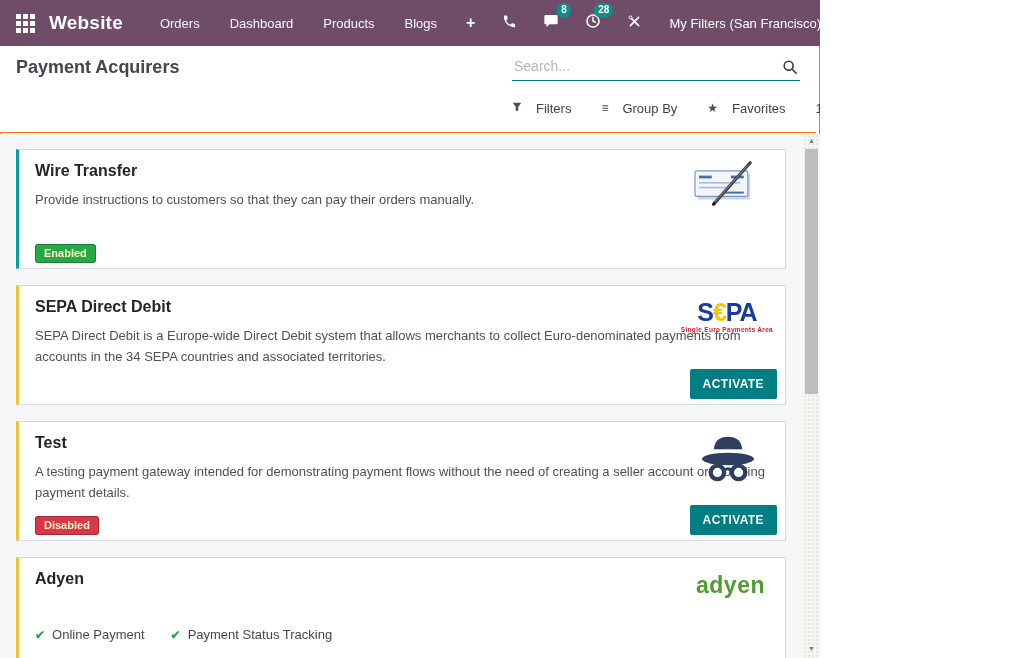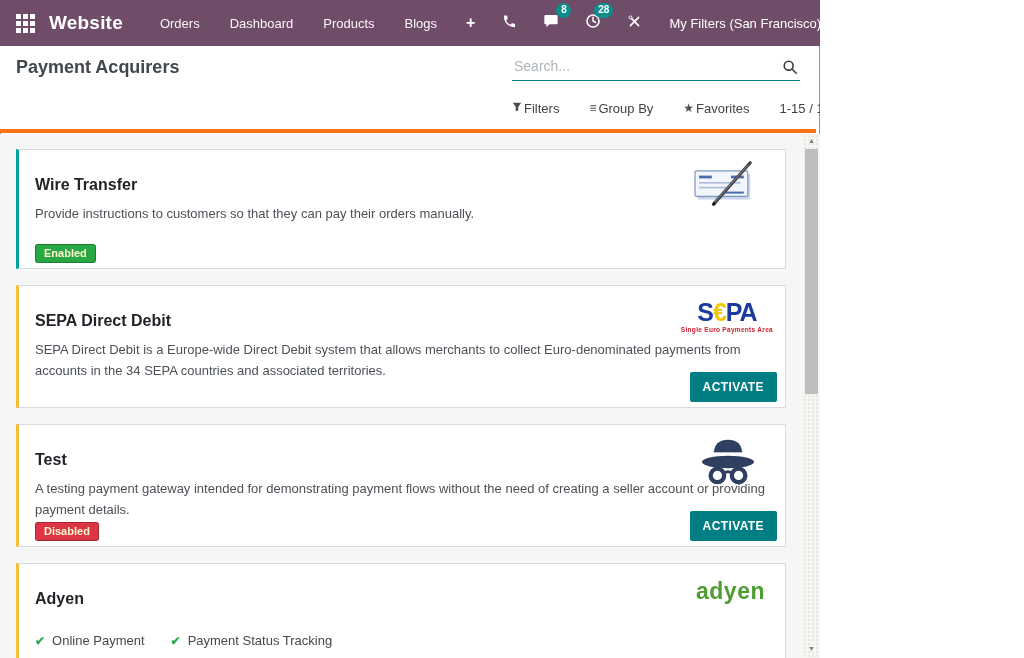--- a/index.html
+++ b/index.html
@@ -27,39 +27,39 @@
   .nav-plus{font-size:16px;font-weight:700;padding:10px 14px;cursor:pointer;}
   .nav-right{margin-left:auto;display:flex;align-items:center;}
   .icon-btn{position:relative;padding:8px 13px;cursor:pointer;display:flex;align-items:center;}
   .mini-badge{position:absolute;top:-2px;right:1px;background:var(--badge-teal);color:#fff;font-size:10px;font-weight:700;line-height:14px;height:15px;min-width:15px;text-align:center;border-radius:8px;padding:0 4px;}
   .company{font-size:13px;padding:0 16px 0 14px;cursor:pointer;white-space:nowrap;}
   .user-zone{display:flex;align-items:center;cursor:pointer;padding-right:2px;}
   .avatar{width:29px;height:29px;border-radius:50%;overflow:hidden;flex:0 0 auto;}
   .user-name{font-size:13px;margin-left:9px;white-space:nowrap;}
 
   
-  .control-panel{position:absolute;top:46px;left:0;right:4px;height:87px;background:#fff;border-bottom:4px solid #f97316;}
+  .control-panel{position:absolute;top:46px;left:0;right:4px;height:87px;background:#fff;border-bottom:1px solid #f97316;}
   .page-title{position:absolute;left:16px;top:11px;font-size:18px;color:#42474c;}
   .search-wrap{position:absolute;left:512px;right:16px;top:6px;height:29px;border-bottom:1.5px solid var(--teal);}
   .search-input{width:100%;height:100%;border:none;outline:none;font-size:14px;color:#333;padding:0 24px 0 2px;}
   .search-input::placeholder{color:#b0b5ba;}
   .search-icon{position:absolute;right:2px;top:7px;cursor:pointer;}
   .cp-row{position:absolute;left:512px;right:16px;top:44px;height:36px;display:flex;align-items:center;}
-  .cp-btn{display:flex;align-items:center;gap:2px;font-size:13px;color:#3f4347;cursor:pointer;margin-right:30px;white-space:nowrap;}
+  .cp-btn{display:flex;align-items:center;gap:14px;font-size:13px;color:#3f4347;cursor:pointer;margin-right:30px;white-space:nowrap;}
   .cp-btn .glyph{font-size:12px;color:#4a4f54;}
   .pager{margin-left:auto;font-size:13px;color:#3f4347;white-space:nowrap;}
   .chev{font-size:14px;color:#5ba0bd;cursor:pointer;padding:4px 9px;font-weight:700;}
   .chev.prev{margin-left:6px;}
   .view-switch{display:flex;margin-left:14px;}
   .vs-btn{width:32px;height:29px;display:flex;align-items:center;justify-content:center;cursor:pointer;border:1px solid transparent;}
   .vs-btn.active{background:#e9ecef;border:1px solid #c9ccd0;}
 
   
   .content{position:absolute;top:134px;left:0;right:0;bottom:0;background:#f5f6f8;padding:15px 34px 0 16px;overflow:hidden;}
-  .card{position:relative;background:#fff;border:1px solid var(--card-border);border-left:3px solid var(--border-activate);min-height:120px;margin-bottom:16px;padding:26px 16px;}
+  .card{position:relative;background:#fff;border:1px solid var(--card-border);border-left:3px solid var(--border-activate);min-height:120px;margin-bottom:16px;padding:12px 16px;}
   .card.enabled-card{border-left-color:var(--border-enabled);}
   .card-title{font-size:16px;font-weight:700;color:var(--txt);margin-bottom:9px;cursor:pointer;}
   .card-desc{font-size:13px;color:var(--txt-soft);line-height:1.62;max-width:920px;}
   .status-badge{position:absolute;left:16px;bottom:5px;font-size:11px;font-weight:700;color:#fff8cc;padding:2px 8px 3px;border-radius:3px;border:1px solid rgba(0,0,0,.25);}
   .status-enabled{background:var(--green);}
   .status-disabled{background:var(--red);}
   .activate-btn{position:absolute;right:8px;bottom:5px;background:var(--teal);color:#fff;border:none;font-size:12px;font-weight:700;letter-spacing:.4px;padding:8px 13px;border-radius:2px;cursor:pointer;}
   .card-logo{position:absolute;top:8px;right:20px;}
   .sepa-logo{top:14px;right:12px;text-align:center;cursor:default;}
   .sepa-text{font-size:25px;font-weight:800;color:#1a3aa0;letter-spacing:-1px;line-height:1;}

